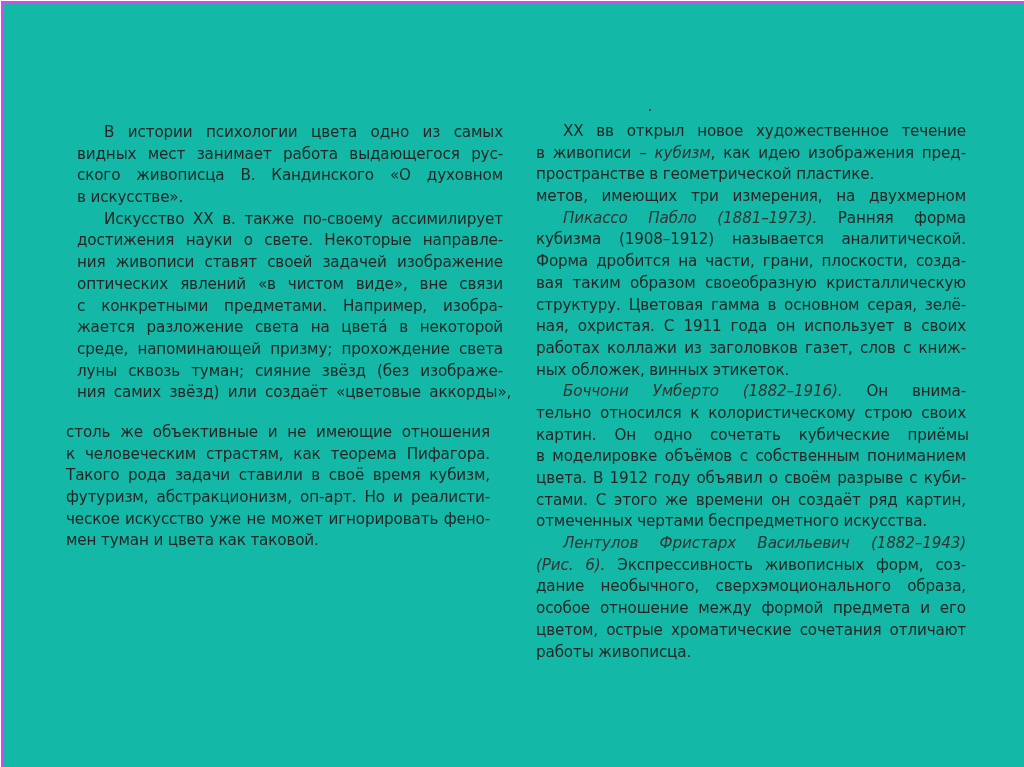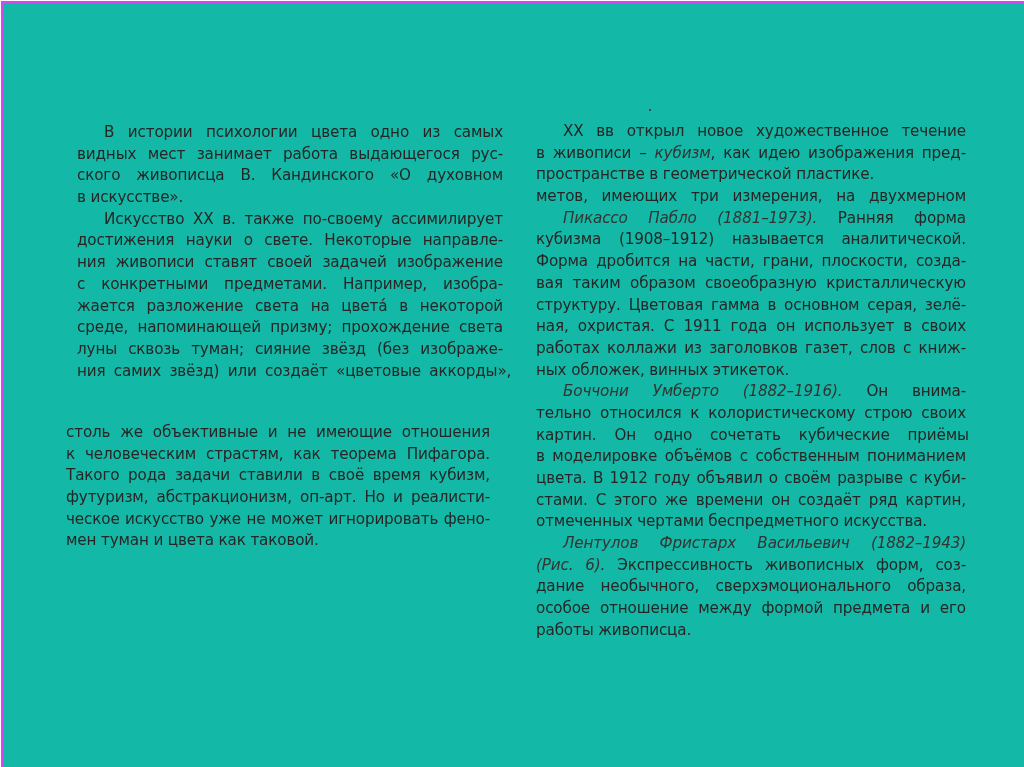--- a/index.html
+++ b/index.html
@@ -63,20 +63,21 @@
     <div>
       <span class="line indent" style="white-space: nowrap; word-spacing: 8.8125px; text-align-last: left;">В истории психологии цвета одно из самых</span>
       <span class="line" style="white-space: nowrap; word-spacing: 6.78437px; text-align-last: left;">видных мест занимает работа выдающегося рус-</span>
       <span class="line" style="white-space: nowrap; word-spacing: 11.2344px; text-align-last: left;">ского живописца В. Кандинского «О духовном</span>
       <span class="line last">в искусстве».</span>
     </div>
     <div>
       <span class="line indent" style="white-space: nowrap; word-spacing: 4.03437px; text-align-last: left;">Искусство XX в. также по-своему ассимилирует</span>
       <span class="line" style="white-space: nowrap; word-spacing: 6.725px; text-align-last: left;">достижения науки о свете. Некоторые направле-</span>
       <span class="line" style="white-space: nowrap; word-spacing: 5.5px; text-align-last: left;">ния живописи ставят своей задачей изображение</span>
+      <span class="line" style="white-space: nowrap; word-spacing: 7.31771px; text-align-last: left;">оптических явлений «в чистом виде», вне связи</span>
       <span class="line" style="white-space: nowrap; word-spacing: 11.2852px; text-align-last: left;">с конкретными предметами. Например, изобра-</span>
       <span class="line" style="white-space: nowrap; word-spacing: 7.05208px; text-align-last: left;">жается разложение света на цветá в некоторой</span>
       <span class="line" style="white-space: nowrap; word-spacing: 4.60156px; text-align-last: left;">среде, напоминающей призму; прохождение света</span>
       <span class="line" style="white-space: nowrap; word-spacing: 6.44271px; text-align-last: left;">луны сквозь туман; сияние звёзд (без изображе-</span>
       <span class="line" style="white-space: nowrap; word-spacing: 3.65885px; text-align-last: left;">ния самих звёзд) или создаёт «цветовые аккорды»,</span>
     </div>
   </div>
 
   <div class="col" id="left-bottom">
     <span class="line" style="white-space: nowrap; word-spacing: 5.13542px; text-align-last: left;">столь же объективные и не имеющие отношения</span>
@@ -114,16 +115,17 @@
       <span class="line" style="white-space: nowrap; word-spacing: 1.63194px; text-align-last: left;">цвета. В 1912 году объявил о своём разрыве с куби-</span>
       <span class="line" style="white-space: nowrap; word-spacing: 3.27344px; text-align-last: left;">стами. С этого же времени он создаёт ряд картин,</span>
       <span class="line last">отмеченных чертами беспредметного искусства.</span>
     </div>
 
     <div>
       <span class="line indent it" style="white-space: nowrap; word-spacing: 16.6094px; text-align-last: left;">Лентулов Фристарх Васильевич (1882–1943)</span>
       <span class="line" style="white-space: nowrap; word-spacing: 7.23125px; text-align-last: left;"><span class="it">(Рис. 6).</span><span> Экспрессивность живописных форм, соз-</span></span>
       <span class="line" style="white-space: nowrap; word-spacing: 11.6771px; text-align-last: left;">дание необычного, сверхэмоционального образа,</span>
       <span class="line" style="white-space: nowrap; word-spacing: 5.26302px; text-align-last: left;">особое отношение между формой предмета и его</span>
+      <span class="line" style="white-space: nowrap; word-spacing: 3.51953px; text-align-last: left;">цветом, острые хроматические сочетания отличают</span>
       <span class="line last">работы живописца.</span>
     </div>
   </div>
 </div>
 
 </body></html>

